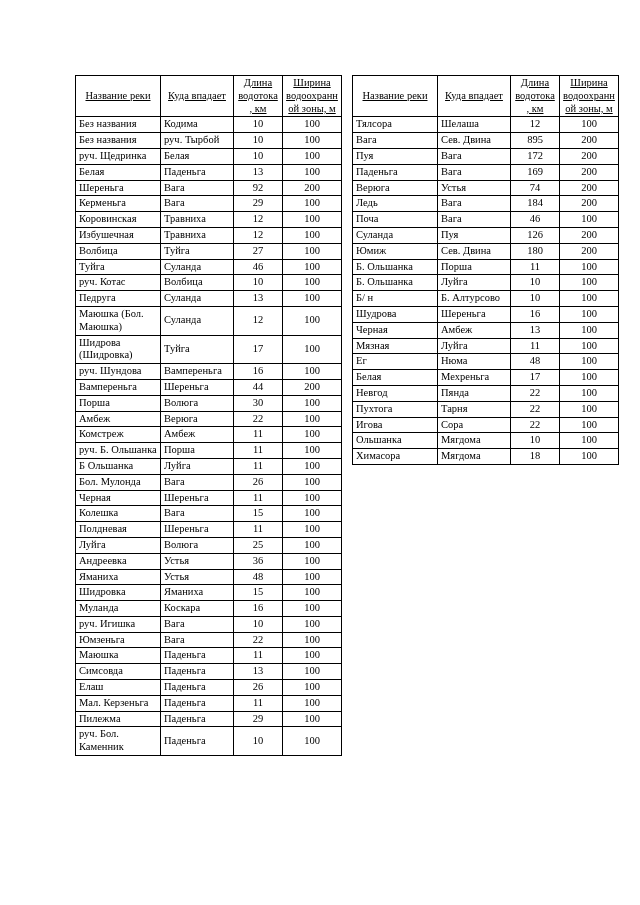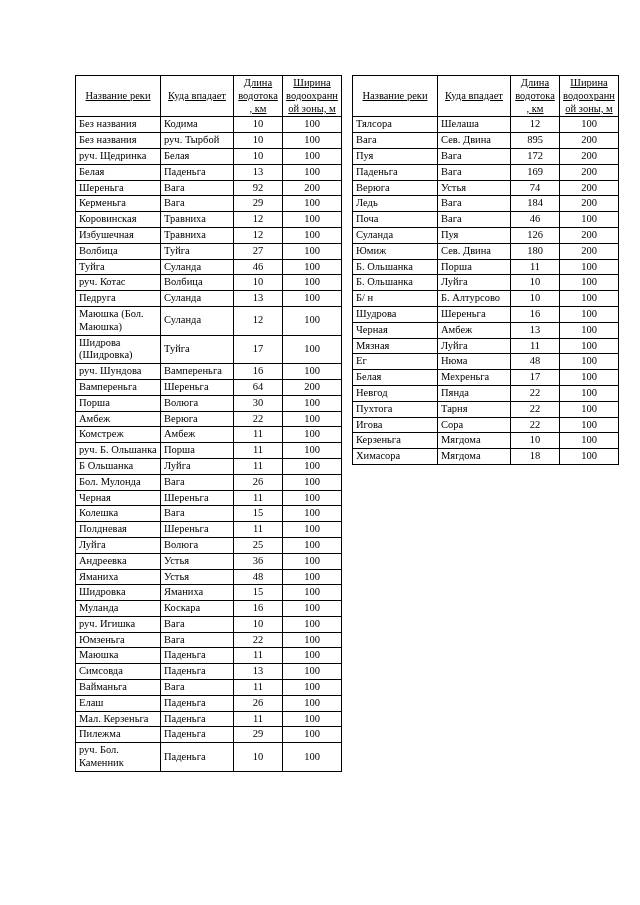--- a/index.html
+++ b/index.html
@@ -160,21 +160,21 @@
         </tr>
         <tr>
           <td class="txt">руч. Шундова</td>
           <td class="txt">Вампереньга</td>
           <td class="num">16</td>
           <td class="num">100</td>
         </tr>
         <tr>
           <td class="txt">Вампереньга</td>
           <td class="txt">Шереньга</td>
-          <td class="num">64</td>
+          <td class="num">44</td>
           <td class="num">200</td>
         </tr>
         <tr>
           <td class="txt">Порша</td>
           <td class="txt">Волюга</td>
           <td class="num">30</td>
           <td class="num">100</td>
         </tr>
         <tr>
           <td class="txt">Амбеж</td>
@@ -269,26 +269,20 @@
         <tr>
           <td class="txt">Маюшка</td>
           <td class="txt">Паденьга</td>
           <td class="num">11</td>
           <td class="num">100</td>
         </tr>
         <tr>
           <td class="txt">Симсовда</td>
           <td class="txt">Паденьга</td>
           <td class="num">13</td>
-          <td class="num">100</td>
-        </tr>
-        <tr>
-          <td class="txt">Вайманьга</td>
-          <td class="txt">Вага</td>
-          <td class="num">11</td>
           <td class="num">100</td>
         </tr>
         <tr>
           <td class="txt">Елаш</td>
           <td class="txt">Паденьга</td>
           <td class="num">26</td>
           <td class="num">100</td>
         </tr>
         <tr>
           <td class="txt">Мал. Керзеньга</td>
@@ -434,21 +428,21 @@
           <td class="num">22</td>
           <td class="num">100</td>
         </tr>
         <tr>
           <td class="txt">Игова</td>
           <td class="txt">Сора</td>
           <td class="num">22</td>
           <td class="num">100</td>
         </tr>
         <tr>
-          <td class="txt">Керзеньга</td>
+          <td class="txt">Ольшанка</td>
           <td class="txt">Мягдома</td>
           <td class="num">10</td>
           <td class="num">100</td>
         </tr>
         <tr>
           <td class="txt">Химасора</td>
           <td class="txt">Мягдома</td>
           <td class="num">18</td>
           <td class="num">100</td>
         </tr>

